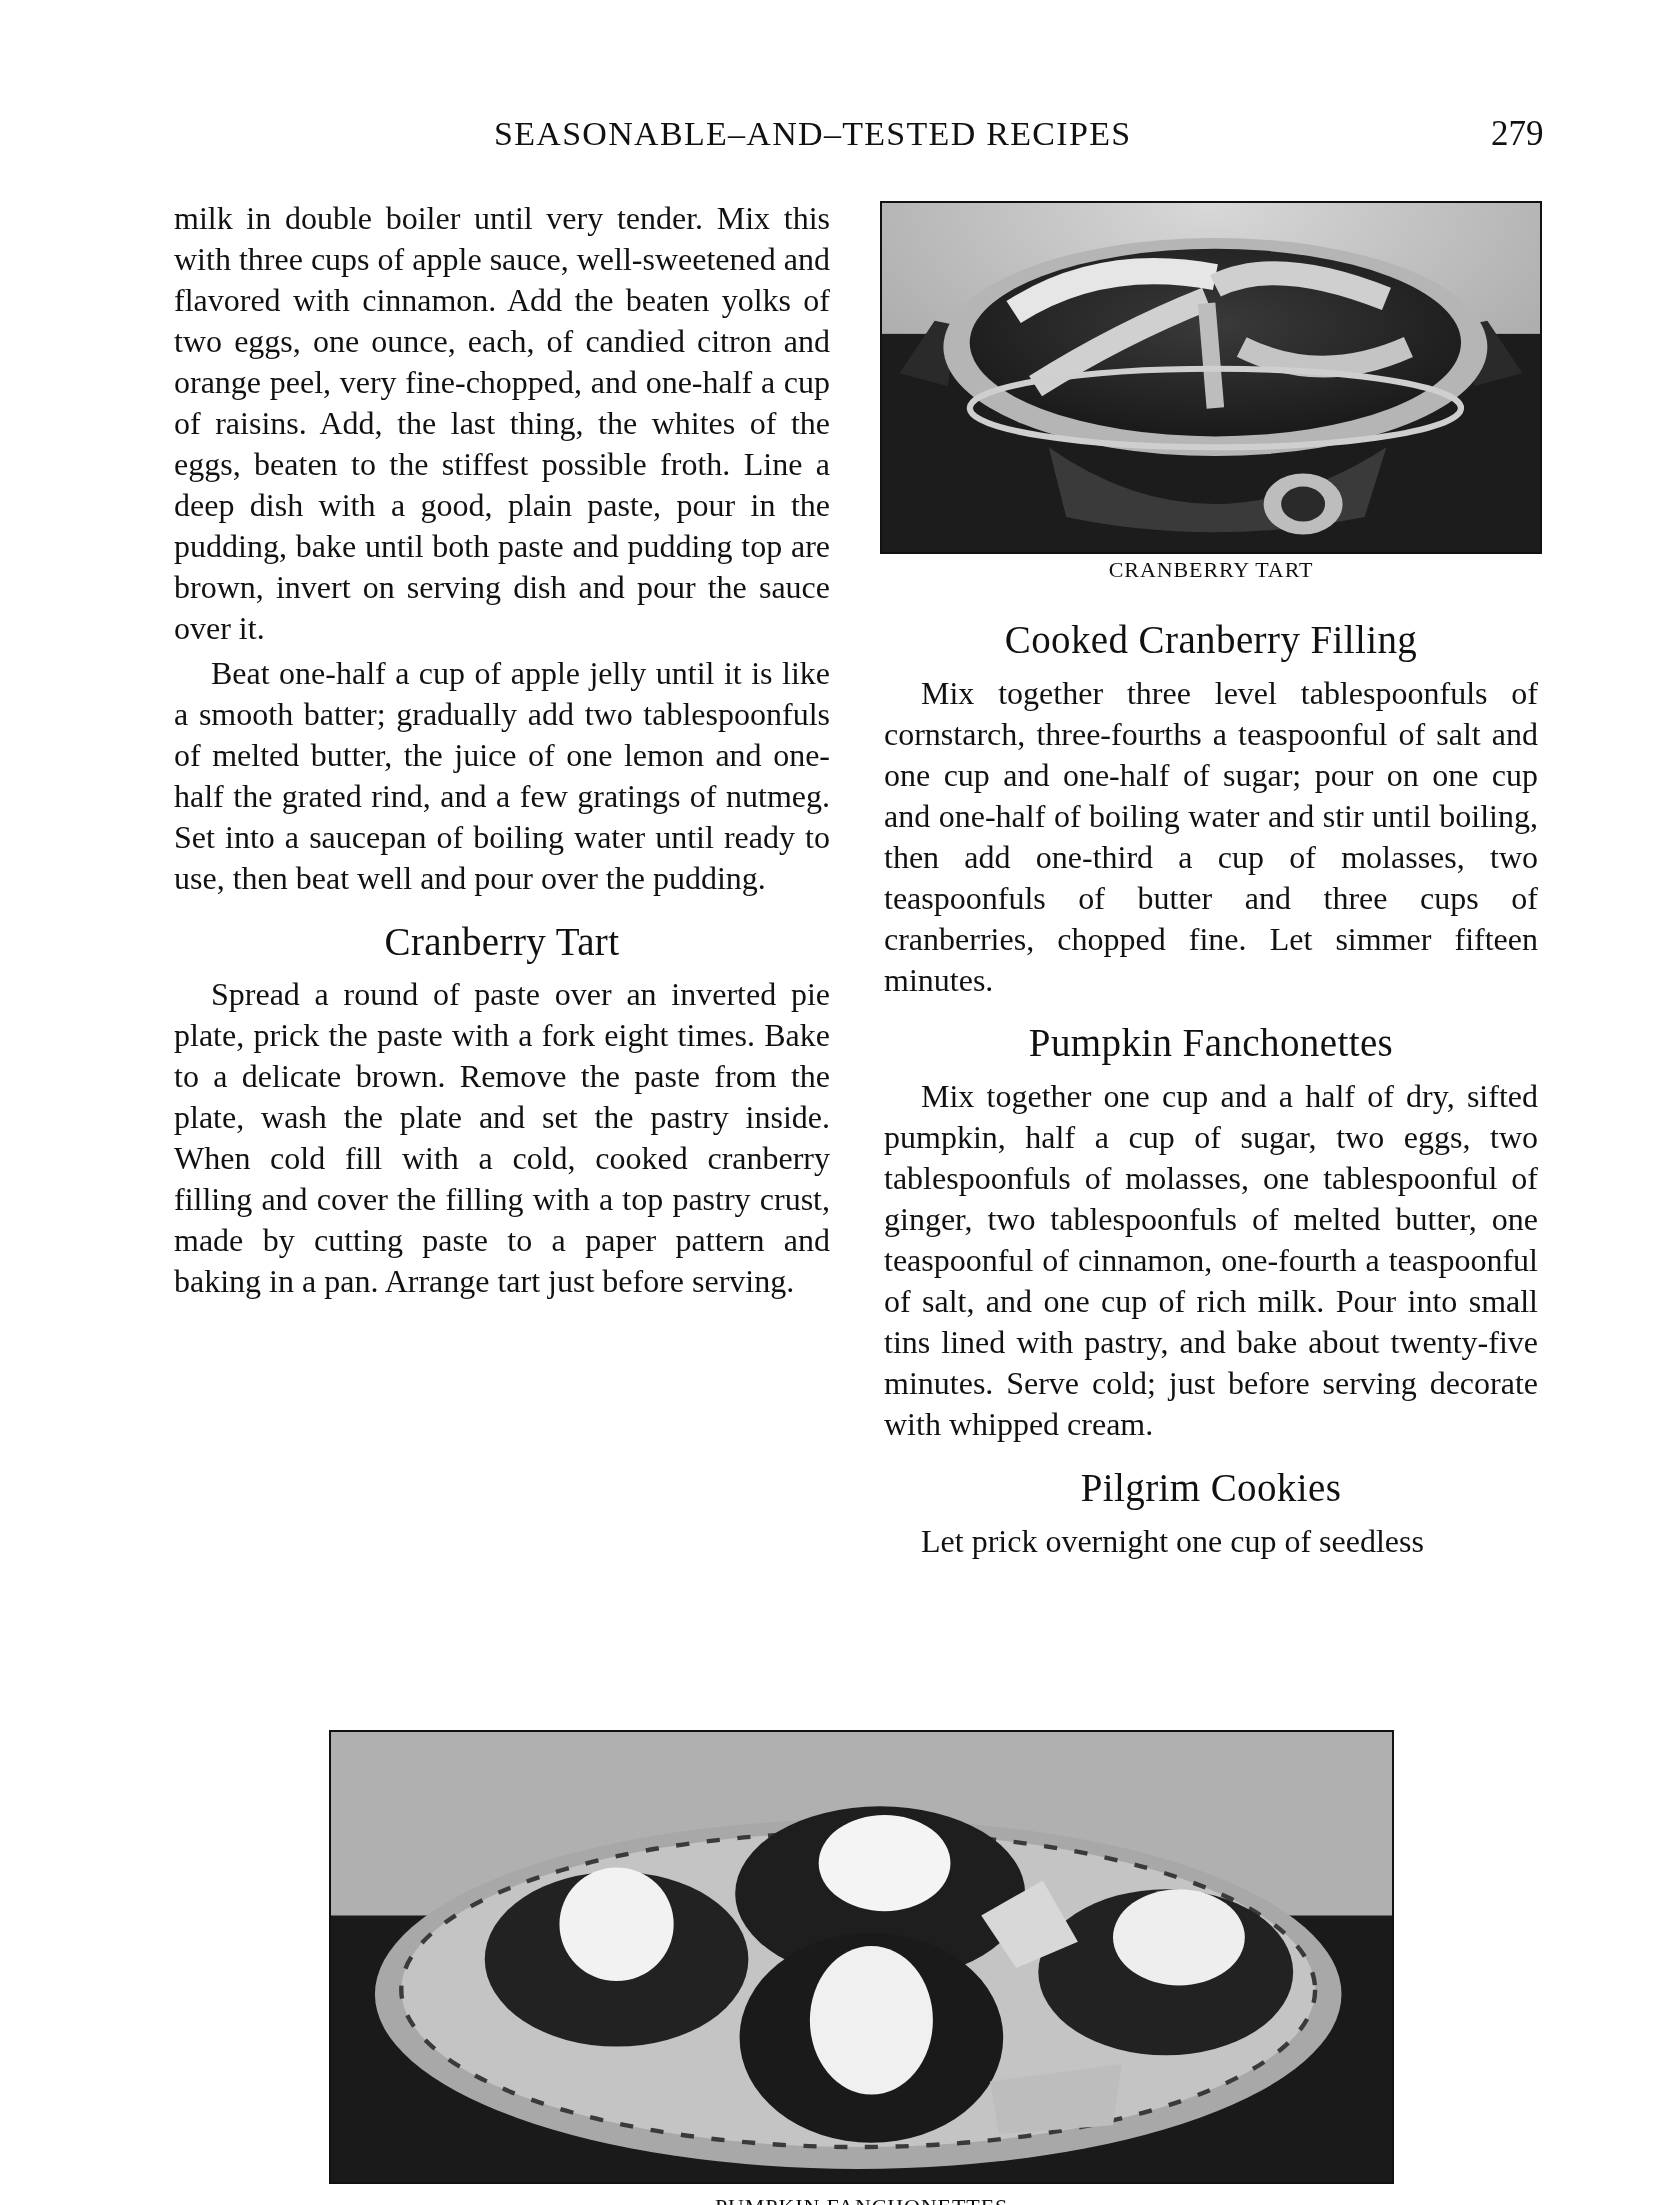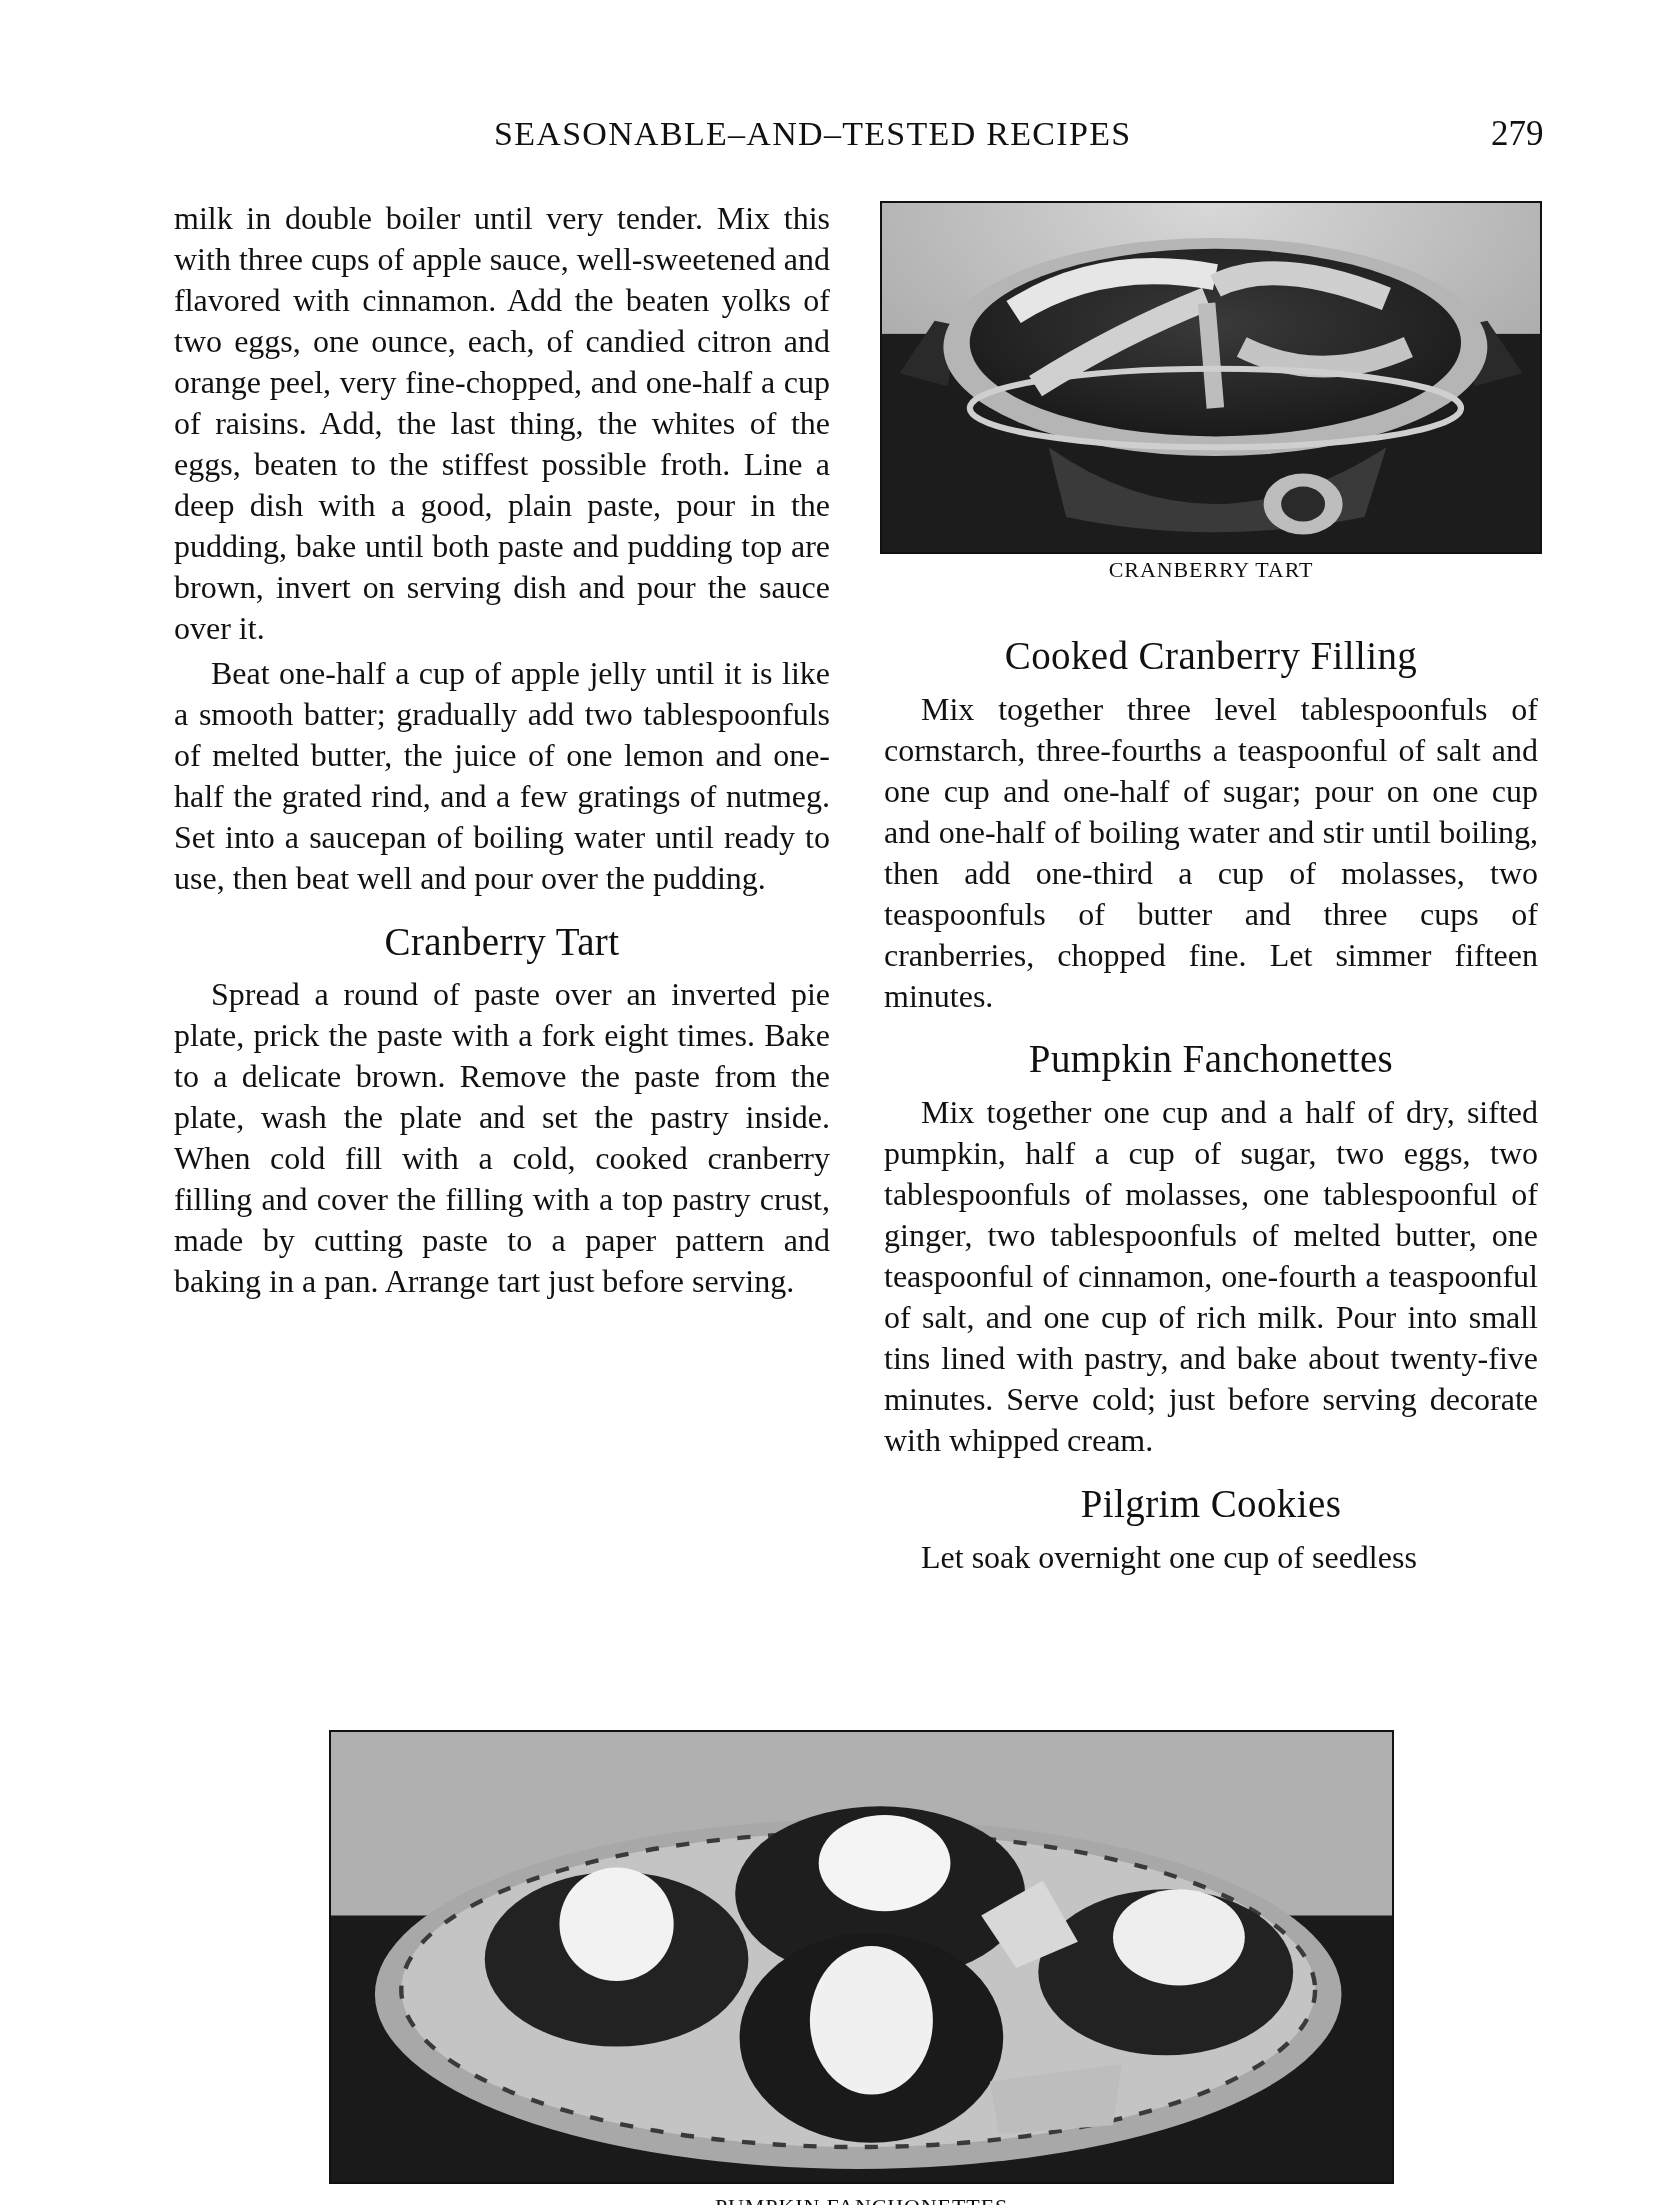--- a/index.html
+++ b/index.html
@@ -71,28 +71,28 @@
     <path d="M350 420 Q540 300 740 220" stroke="#d0d0d0" stroke-width="55" fill="none"></path>
     <path d="M760 190 Q900 120 1150 220" stroke="#cfcfcf" stroke-width="55" fill="none"></path>
     <path d="M820 330 Q1000 420 1200 330" stroke="#c4c4c4" stroke-width="50" fill="none"></path>
     <path d="M740 230 L760 470" stroke="#bdbdbd" stroke-width="40" fill="none"></path>
     <ellipse cx="760" cy="470" rx="560" ry="90" fill="none" stroke="#cfcfcf" stroke-width="14"></ellipse>
   </svg>
 </div>
 <div class="caption cap-tart">CRANBERRY TART</div>
 
 <div class="col col-right">
-  <div class="heading" style="margin-top:16px">Cooked Cranberry Filling</div>
+  <div class="heading" style="margin-top:0">Cooked Cranberry Filling</div>
   <p class="indent">Mix together three level tablespoonfuls of cornstarch, three-fourths a teaspoonful of salt and one cup and one-half of sugar; pour on one cup and one-half of boiling water and stir until boiling, then add one-third a cup of molasses, two teaspoonfuls of butter and three cups of cranberries, chopped fine. Let simmer fifteen minutes.</p>
 
   <div class="heading">Pumpkin Fanchonettes</div>
   <p class="indent">Mix together one cup and a half of dry, sifted pumpkin, half a cup of sugar, two eggs, two tablespoonfuls of molasses, one tablespoonful of ginger, two tablespoonfuls of melted butter, one teaspoonful of cinnamon, one-fourth a teaspoonful of salt, and one cup of rich milk. Pour into small tins lined with pastry, and bake about twenty-five minutes. Serve cold; just before serving decorate with whipped cream.</p>
 
   <div class="heading">Pilgrim Cookies</div>
-  <p class="indent" style="text-align:left">Let soak overnight one cup of seedless</p>
+  <p class="indent" style="text-align:left">Let prick overnight one cup of seedless</p>
 </div>
 
 <div class="photo photo-pumpkin">
   <svg viewBox="0 0 2415 1030" preserveAspectRatio="none">
     <rect x="0" y="0" width="2415" height="1030" fill="#b0b0b0"></rect>
     <rect x="0" y="420" width="2415" height="610" fill="#1a1a1a"></rect>
 
     <ellipse cx="1200" cy="600" rx="1100" ry="400" fill="#a8a8a8"></ellipse>
     <ellipse cx="1200" cy="590" rx="1040" ry="360" fill="#c4c4c4"></ellipse>
     <ellipse cx="1200" cy="590" rx="1040" ry="360" fill="none" stroke="#3a3a3a" stroke-width="10" stroke-dasharray="30 40"></ellipse>

